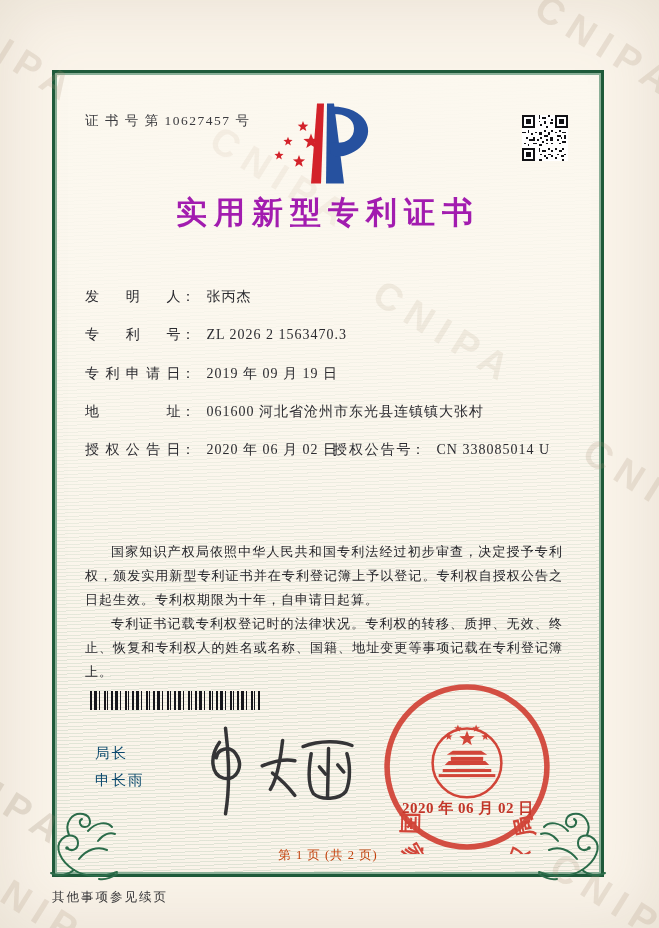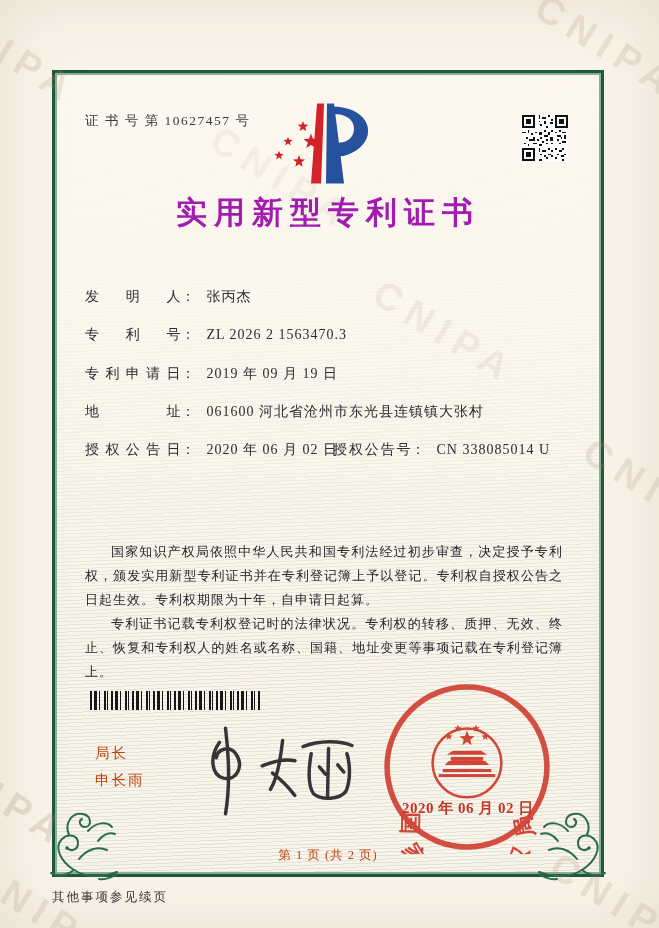--- a/index.html
+++ b/index.html
@@ -52,21 +52,21 @@
   .paras{position:absolute;left:85px;top:540px;width:478px;font-size:13px;line-height:24px;
     letter-spacing:1px;text-align:justify;color:#26262b;}
   .paras p{margin:0;text-indent:2em;}
   .barcode{position:absolute;left:90px;top:691px;width:172px;height:19px;
     background:repeating-linear-gradient(90deg,
       #16161b 0 2px, transparent 2px 4px,
       #16161b 4px 7px, transparent 7px 9px,
       #16161b 9px 10px, transparent 10px 14px,
       #16161b 14px 16px, transparent 16px 17px,
       #16161b 17px 18px, transparent 18px 21px);}
-  .signer{position:absolute;left:95px;top:744px;font-size:14.5px;letter-spacing:2px;color:#c2410c;}
+  .signer{position:absolute;left:95px;top:744px;font-size:14.5px;letter-spacing:2px;color:#0c4a6e;}
   .signer div{margin-bottom:8px;}
   .signature{position:absolute;left:188px;top:720px;width:175px;height:102px;}
   .seal{position:absolute;left:380px;top:680px;width:174px;height:174px;opacity:0.92;}
   .seal-date{position:absolute;left:402px;top:799px;width:165px;font-size:15px;font-weight:bold;
     color:#c23528;letter-spacing:0.5px;white-space:nowrap;}
   .page-no{position:absolute;left:52px;top:847px;width:552px;text-align:center;
     font-size:12.5px;letter-spacing:1px;color:#c2410c;}
   .cont-note{position:absolute;left:52px;top:889px;width:552px;text-align:left;
     font-size:12.5px;letter-spacing:2px;color:#333336;}
   .flourish{position:absolute;top:800px;width:78px;height:82px;}

